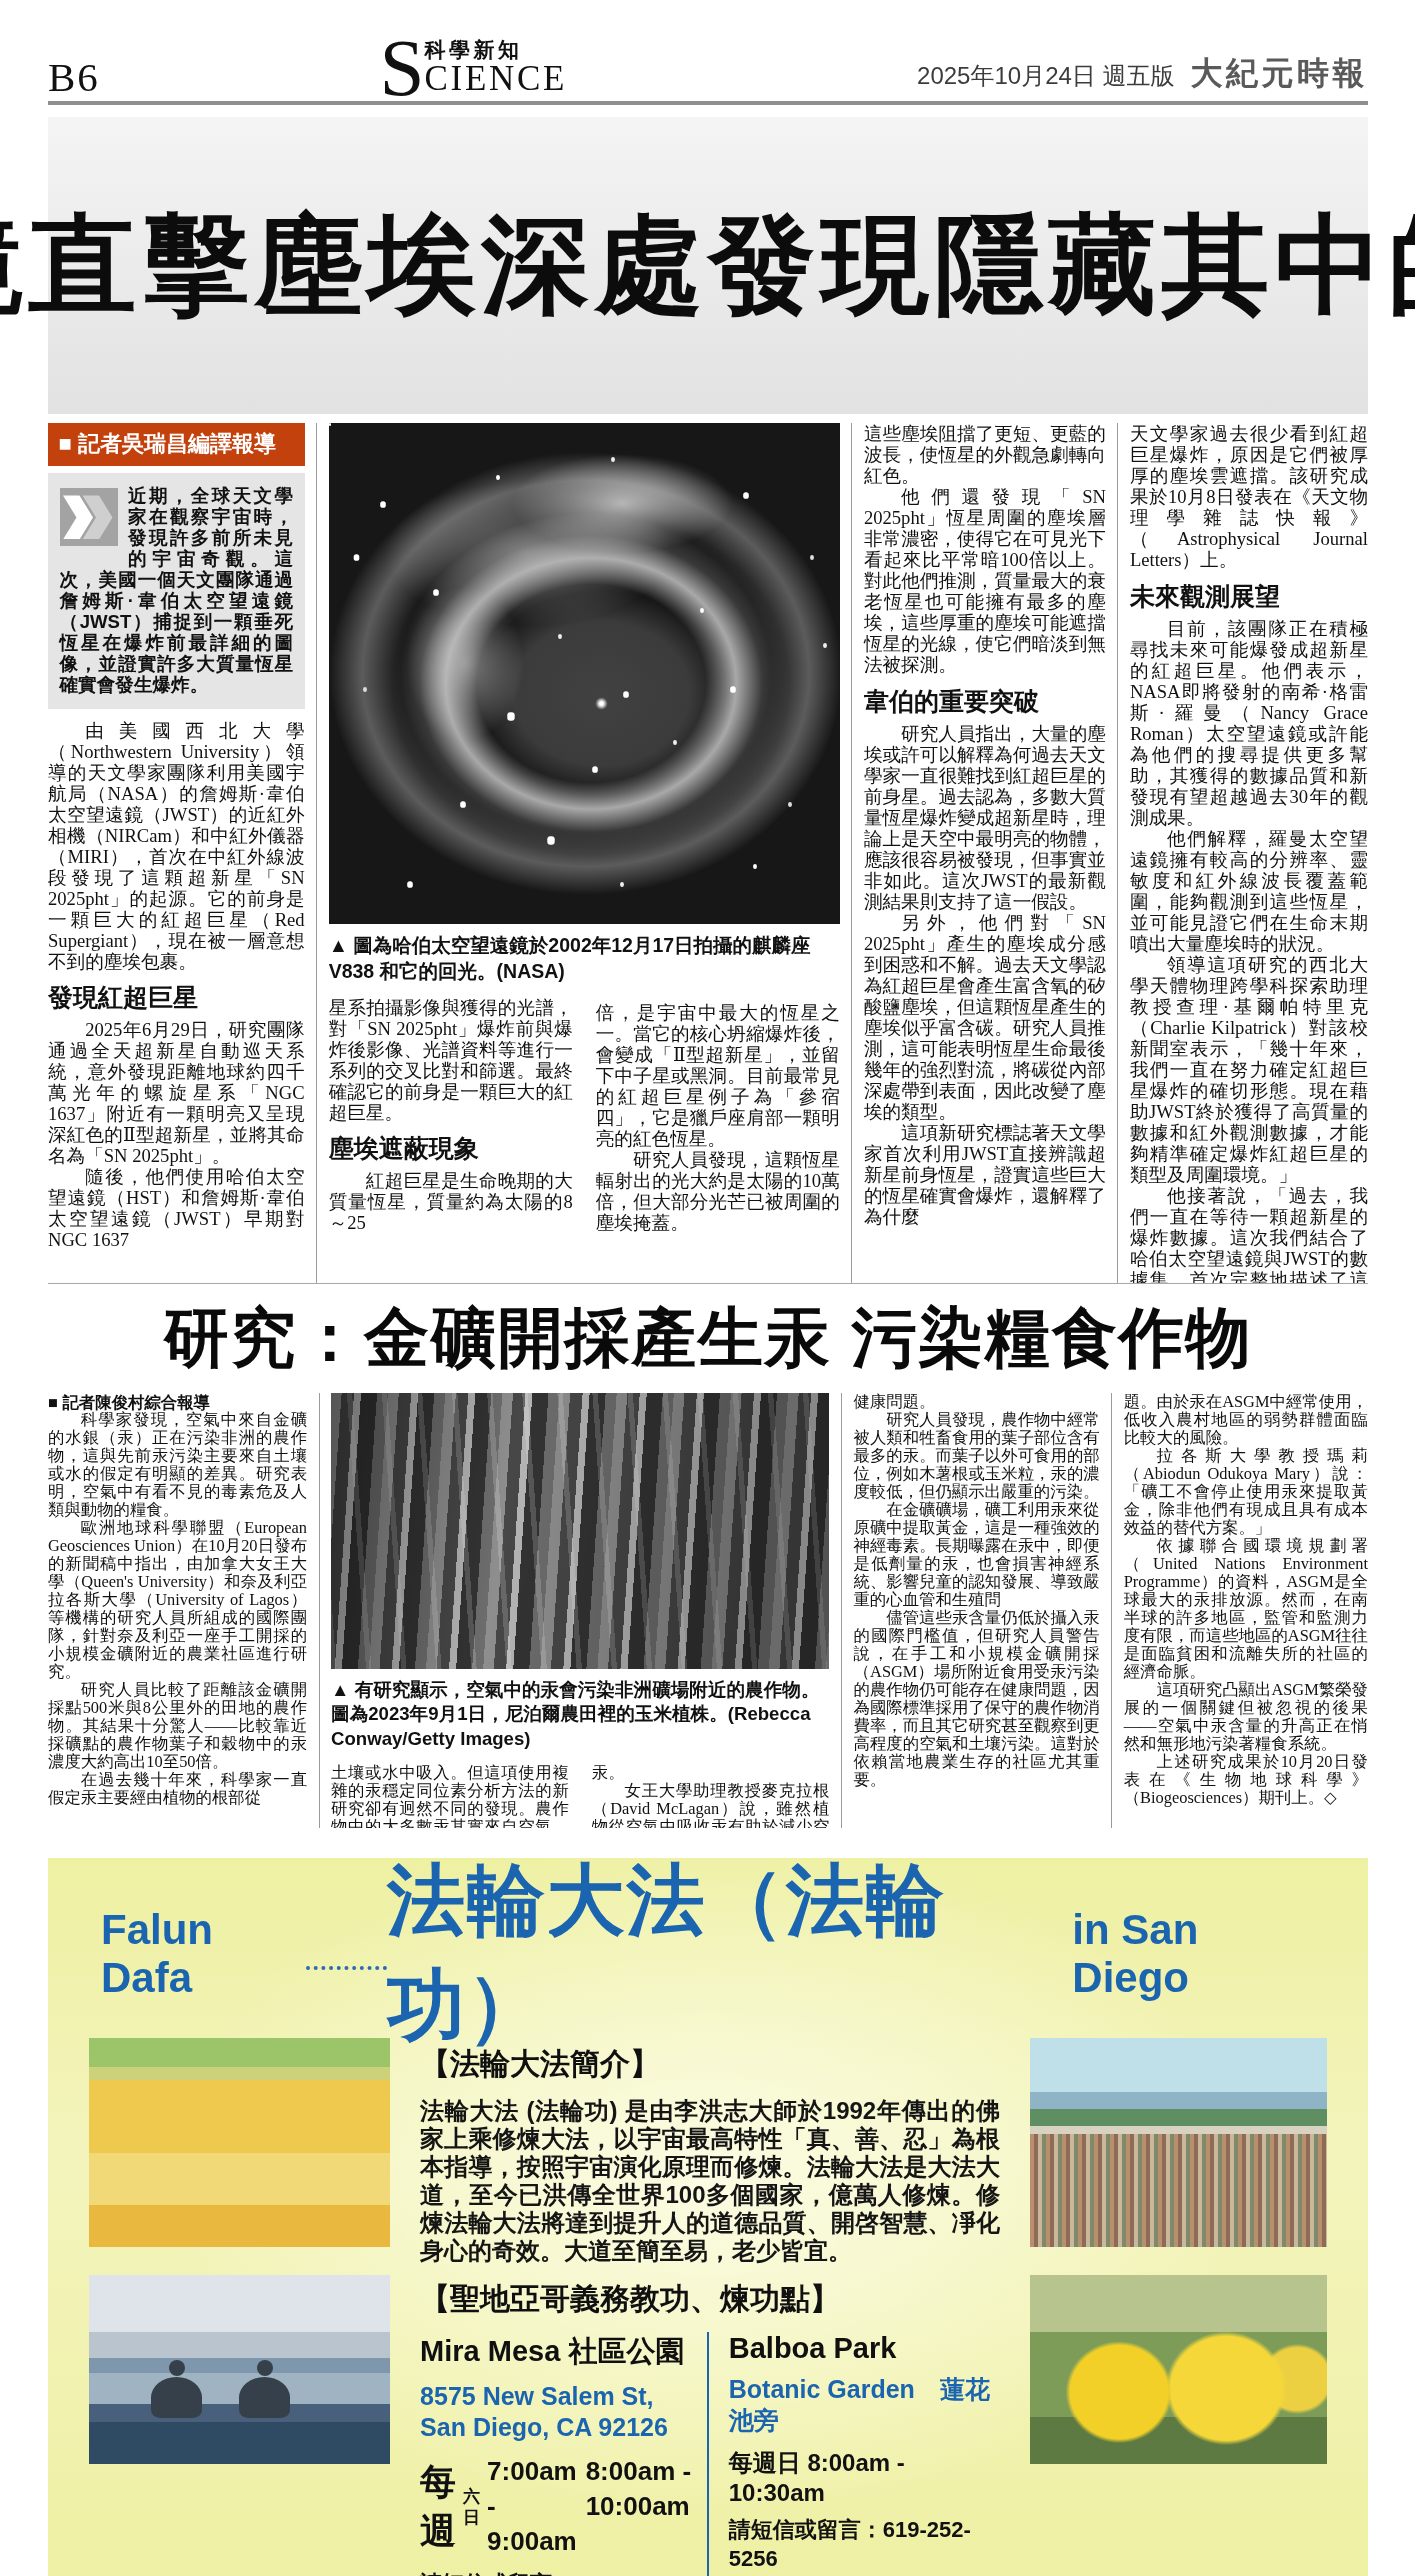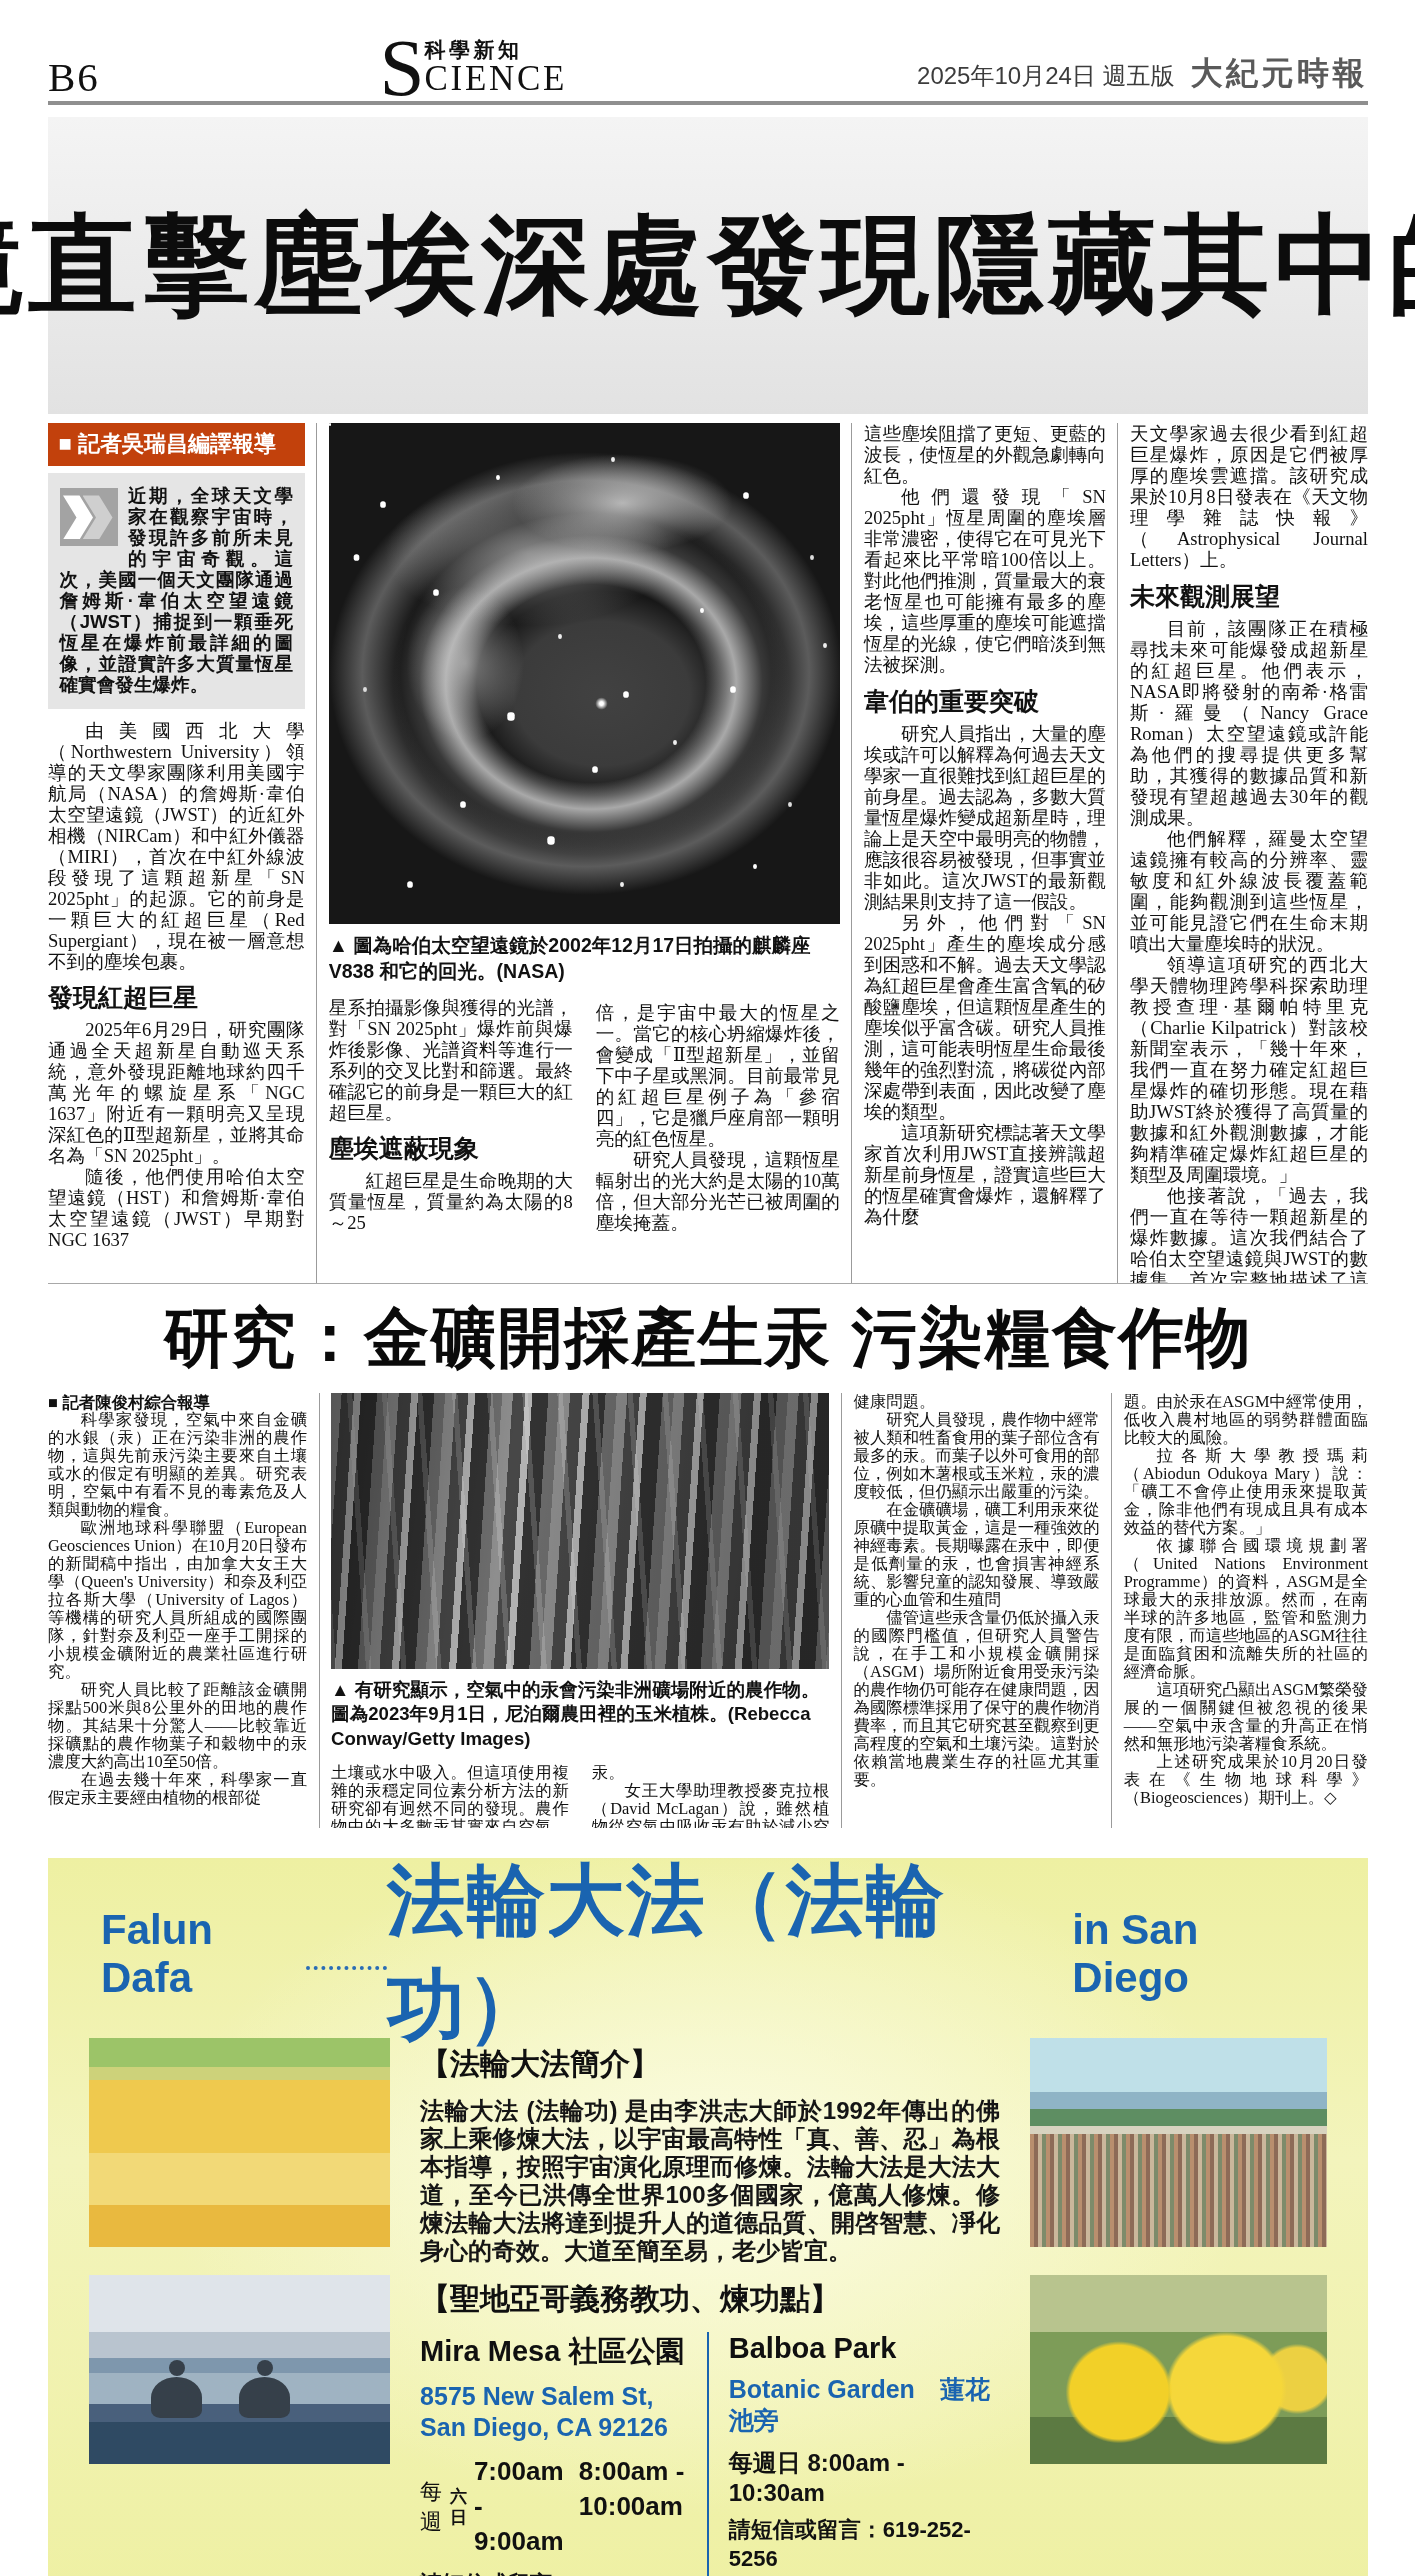--- a/index.html
+++ b/index.html
@@ -128,21 +128,21 @@
   .ad-h{font-weight:bold;font-size:30px;margin:0 0 12.4px;color:#101010;}
   .ad-intro{font-weight:bold;font-size:24px;line-height:28px;text-align:justify;margin:0 0 14px;color:#151515;}
   .ad-sites{display:flex;margin-top:5.3px;}
   .site{width:50%;}
   .site.left{padding-right:16px;}
   .site.right{border-left:2.7px solid #1a64b0;padding-left:19.5px;}
   .site-name{font-weight:bold;font-size:29px;margin:0 0 8.8px;color:#101010;}
   .blue{color:#1a64b0;}
   .site-addr{font-weight:bold;font-size:25px;line-height:1.25;margin:0 0 10.6px;}
   .sched-row{display:flex;align-items:center;gap:7px;margin:0 0 10.6px;}
-  .sched-label{font-weight:normal;font-size:22px;}
+  .sched-label{font-weight:bold;font-size:36px;}
   .sched-days{display:flex;flex-direction:column;font-weight:bold;font-size:17px;line-height:1.25;}
   .sched-times{display:flex;font-weight:bold;font-size:26px;line-height:1.35;}
   .contact{font-weight:bold;font-size:22px;line-height:1.3;margin:0;}
   .sched-line{font-weight:bold;font-size:24px;margin:0 0 8.8px;}
 </style>
 </head>
 <body>
 
 <div class="page">
 

